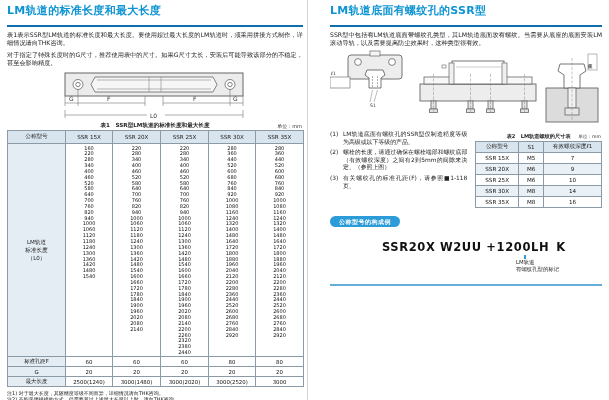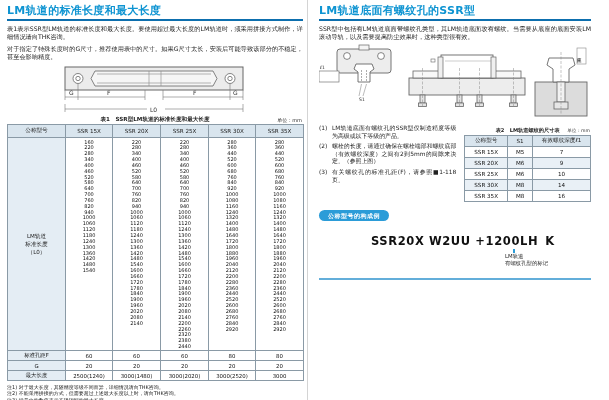--- a/index.html
+++ b/index.html
@@ -2,24 +2,24 @@
 <html><head>
 <meta charset="utf-8">
 <style>
   * { margin:0; padding:0; box-sizing:border-box; }
   html,body { width:609px; height:400px; background:#fff; font-family:"DejaVu Sans",sans-serif; color:#1a1a1a; overflow:hidden; }
   .page { position:relative; width:609px; height:400px; background:#fff; }
   .divider { position:absolute; left:307px; top:0; width:1px; height:400px; background:#d4d4d4; }
 
   .col { position:absolute; top:4px; }
   .col-left  { left:7px;   width:296px; }
-  .col-right { left:319px; width:272px; }
+  .col-right { left:330px; width:272px; }
 
   .sec-title { color:#0e94d2; font-weight:bold; font-size:11px; line-height:13px; letter-spacing:.3px;
-               border-bottom:2.5px solid #0d6fae; padding-bottom:2px; }
+               border-bottom:2.5px solid #0d6fae; padding-bottom:8px; }
   .para { margin-top:4px; font-size:6.2px; line-height:8px; text-align:justify; color:#222; }
 
   .diagram-wrap { margin-top:3px; text-align:center; }
   svg { display:block; margin:0 auto; }
   .dim-text { font-size:6px; fill:#333; }
   .tiny-text { font-size:4.6px; fill:#333; }
 
   .cap-row { position:relative; margin-top:2px; height:8px; font-size:5.6px; }
   .cap-row .cap { position:absolute; left:0; right:0; text-align:center; font-weight:bold; color:#222; }
   .cap-row .unit { position:absolute; right:1px; top:.5px; font-size:5px; color:#333; }

